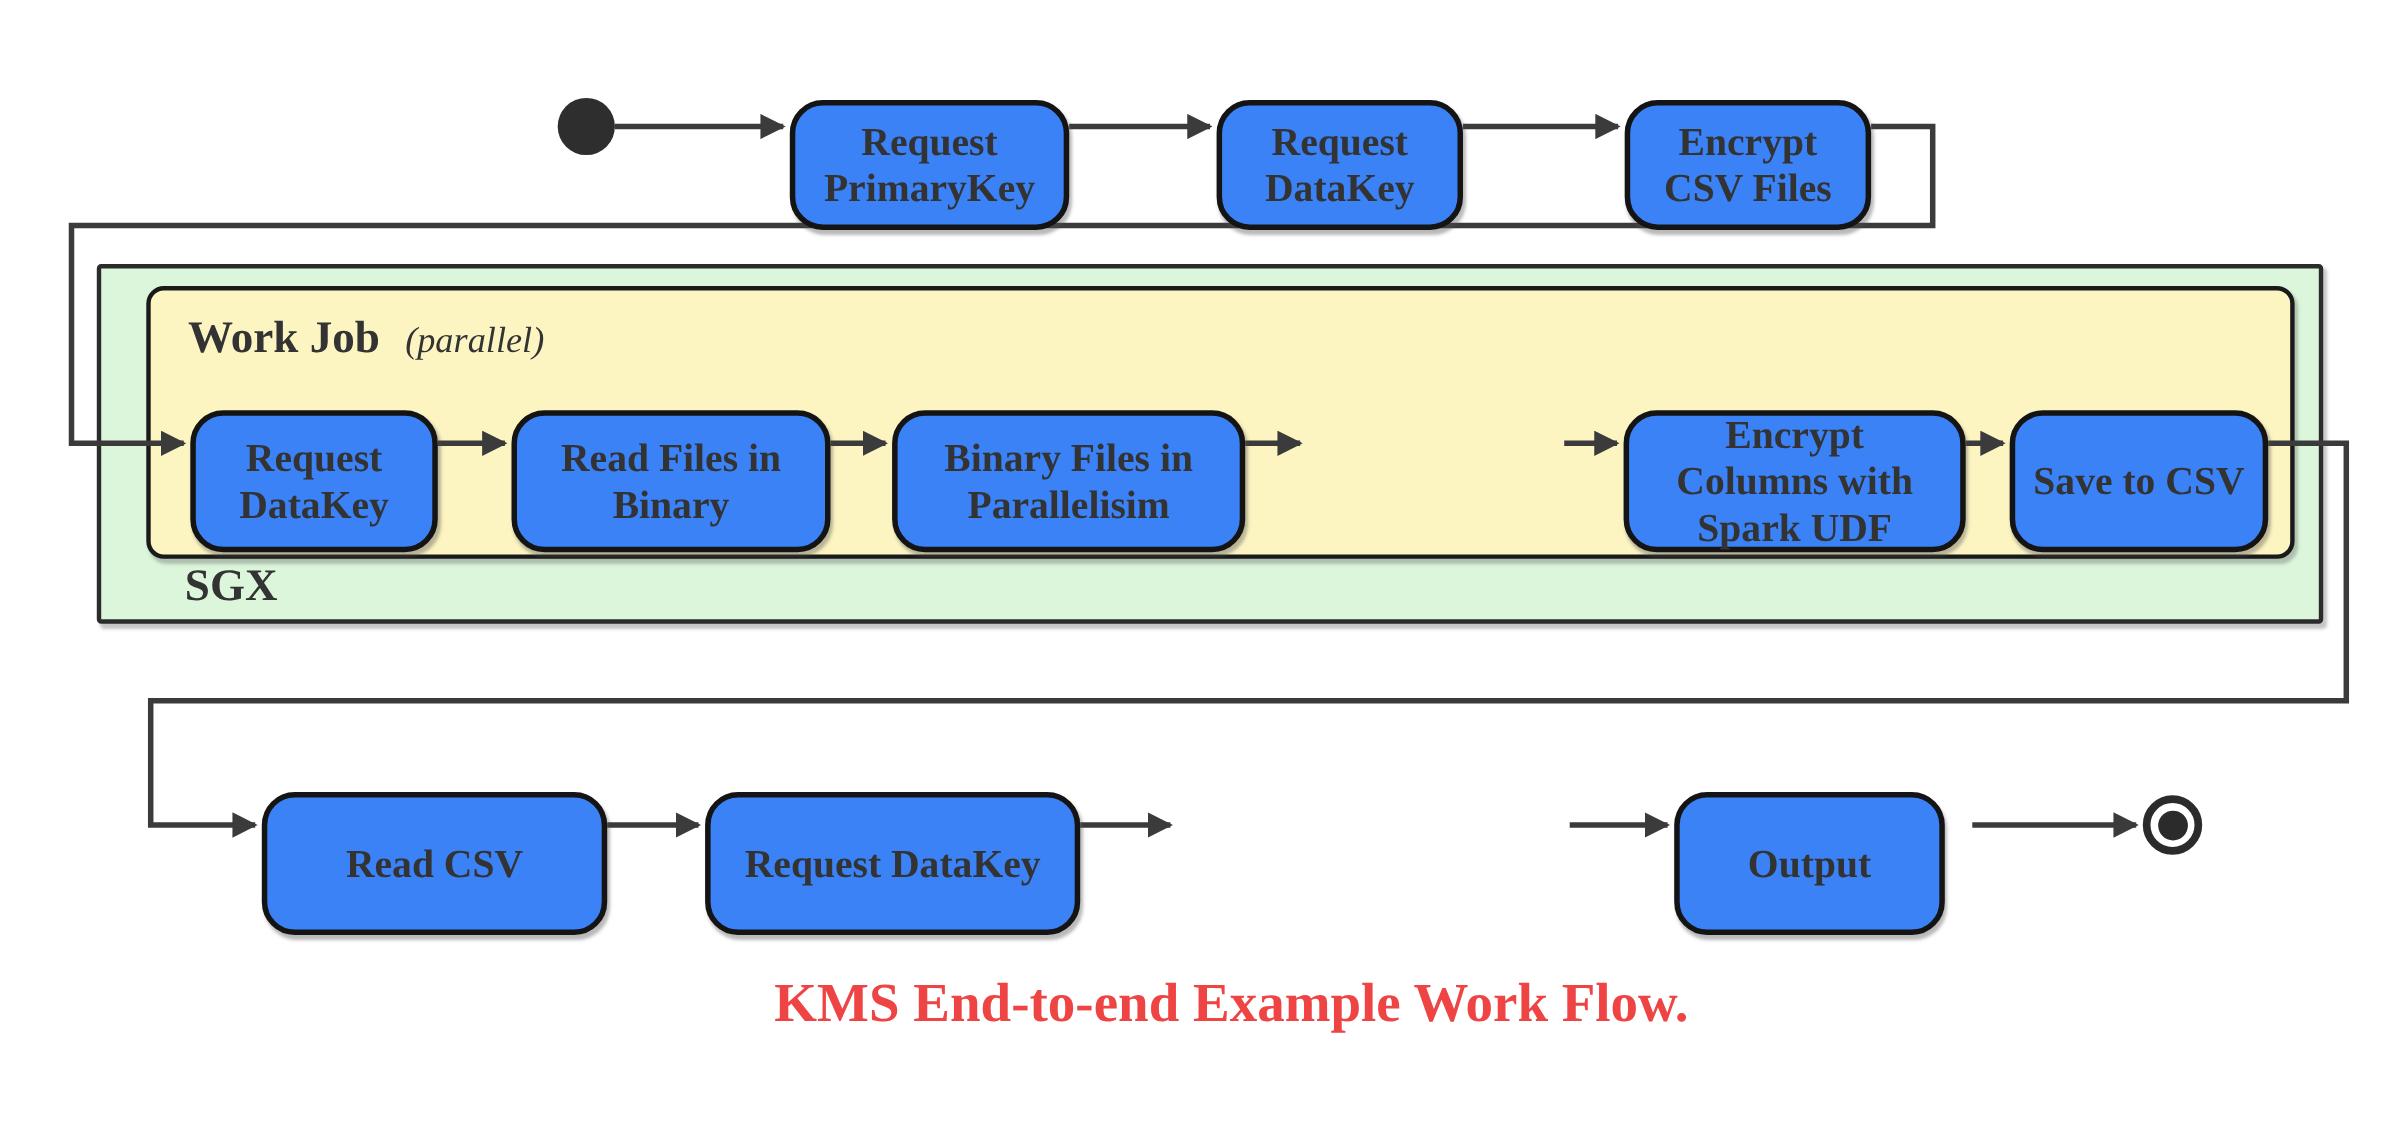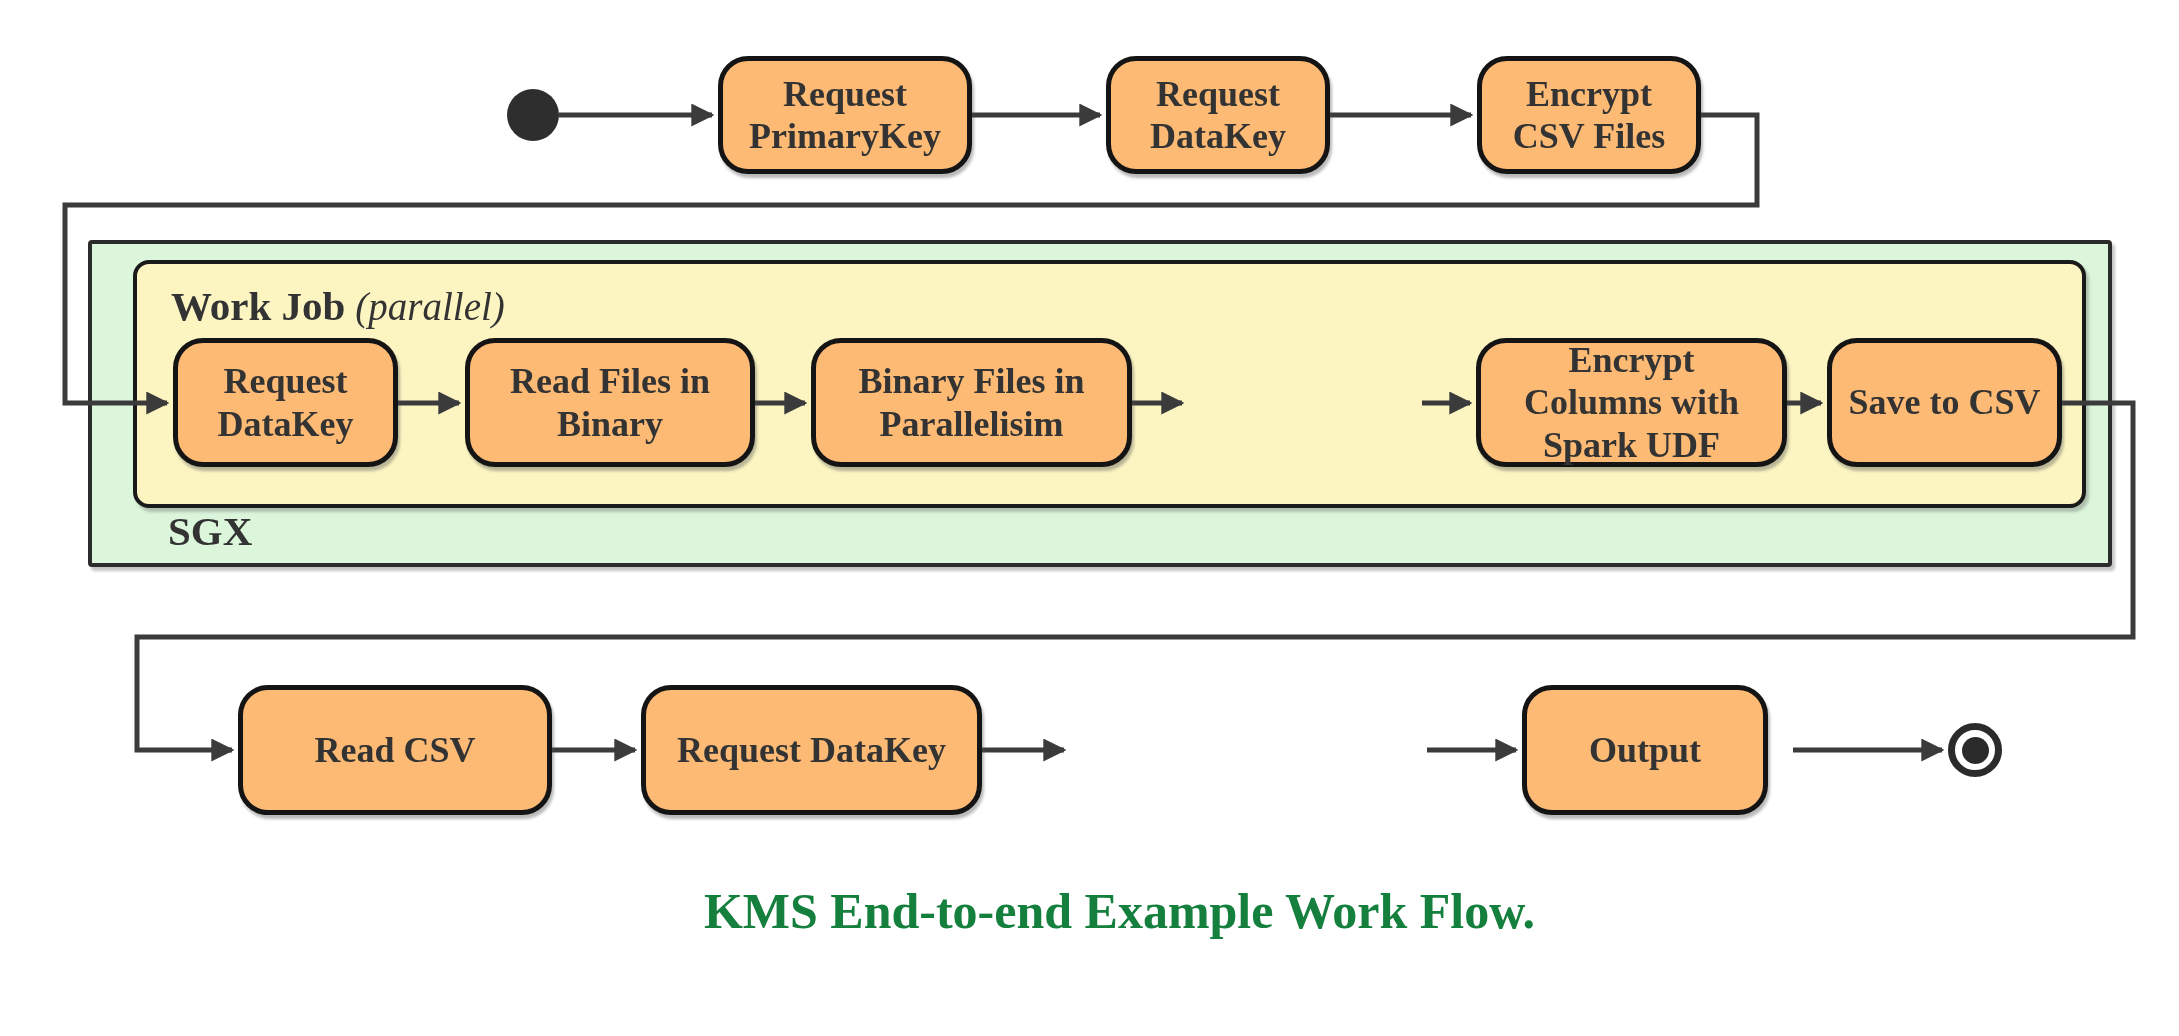--- a/index.html
+++ b/index.html
@@ -33,34 +33,35 @@
     position:absolute;
     font-weight:700;
     font-size:41px;
     color:#333333;
     white-space:pre;
   }
   .spark-label{ left:34px; top:18px; }
   .spark-label .ann{
     font-weight:400;
     font-style:italic;
-    font-size:39px;
-    margin-left:10px;
+    font-size:33px;
+    margin-left:23px;
   }
   .sgx-label{ left:76px; bottom:8px; }
   .node{
     position:absolute;
     box-sizing:border-box;
-    background:#fdba74;
+    background:#3b82f6;
     border:5px solid #141414;
     border-radius:30px;
     display:flex;align-items:center;justify-content:center;
     text-align:center;
     z-index:3;
     box-shadow:2px 4px 3px rgba(80,80,80,0.4);
+    margin-top:35px;
   }
   .nlabel{
     font-weight:700;
     font-size:36px;
     line-height:1.17;
     color:#333333;
     white-space:pre;
   }
   svg.wires{
     position:absolute;left:0;top:0;z-index:2;
@@ -85,21 +86,21 @@
   .end-state .inner{
     width:27px;height:27px;border-radius:50%;
     background:#2b2b2b;
   }
   .caption{
     position:absolute;
     left:60px;right:0;top:882px;
     text-align:center;
     font-weight:700;
     font-size:50px;
-    color:#15803d;
+    color:#ef4444;
   }
 </style>
 </head>
 <body>
 
 <div id="canvas">
 
   <div class="container sgx">
     <span class="container-label sgx-label">SGX</span>
   </div>

